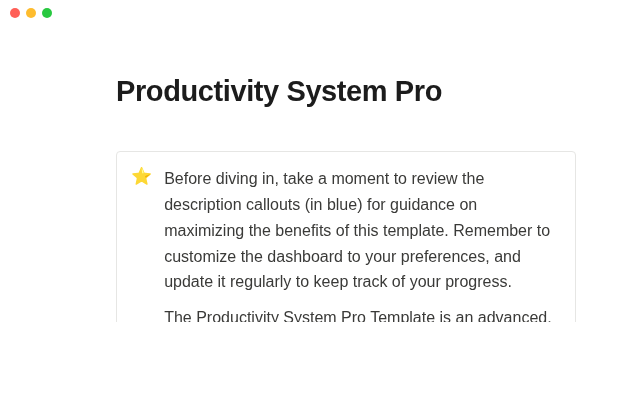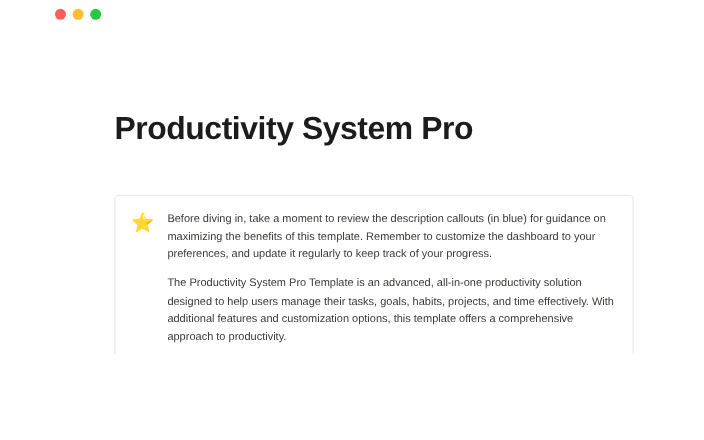--- a/index.html
+++ b/index.html
@@ -9,22 +9,21 @@
     overflow: hidden;
     background: #ffffff;
     font-family: "Liberation Sans", sans-serif;
   }
   .window {
     position: relative;
     width: 640px;
     height: 322px;
     background: #ffffff;
     display: flex;
-    flex-direction: column;
-    padding-left: 40px;
+    flex-direction: row;
   }
   .titlebar {
     height: 26px;
     flex: 0 0 26px;
     background: #ffffff;
     display: flex;
     align-items: center;
     padding-left: 10px;
     gap: 6px;
   }
@@ -72,21 +71,21 @@
   }
   .callout-body { flex: 1 1 auto; }
   .callout-heading {
     font-size: 11.5px;
     font-weight: bold;
     color: #1c1c1c;
     margin-bottom: 9px;
     line-height: 1.35;
   }
   .callout-p {
-    font-size: 10px;
+    font-size: 16px;
     line-height: 1.62;
     color: #3a3a38;
     margin-bottom: 10px;
   }
   .callout-p:last-child { margin-bottom: 16px; }
 </style>
 </head>
 <body>
 
 <div class="window">

